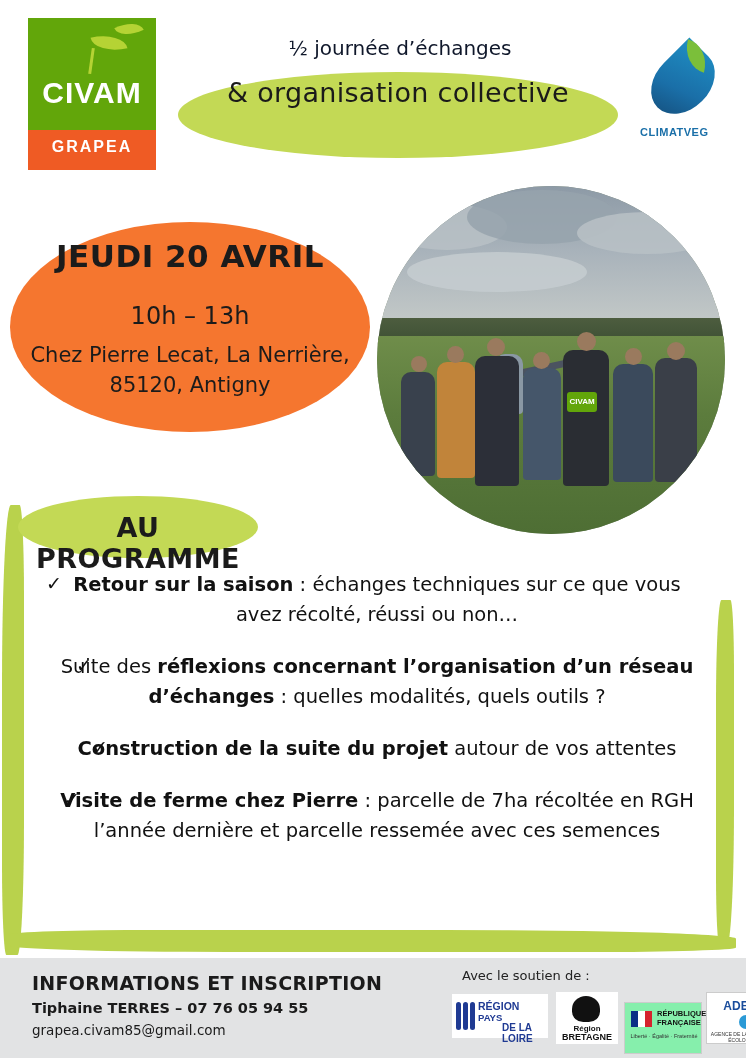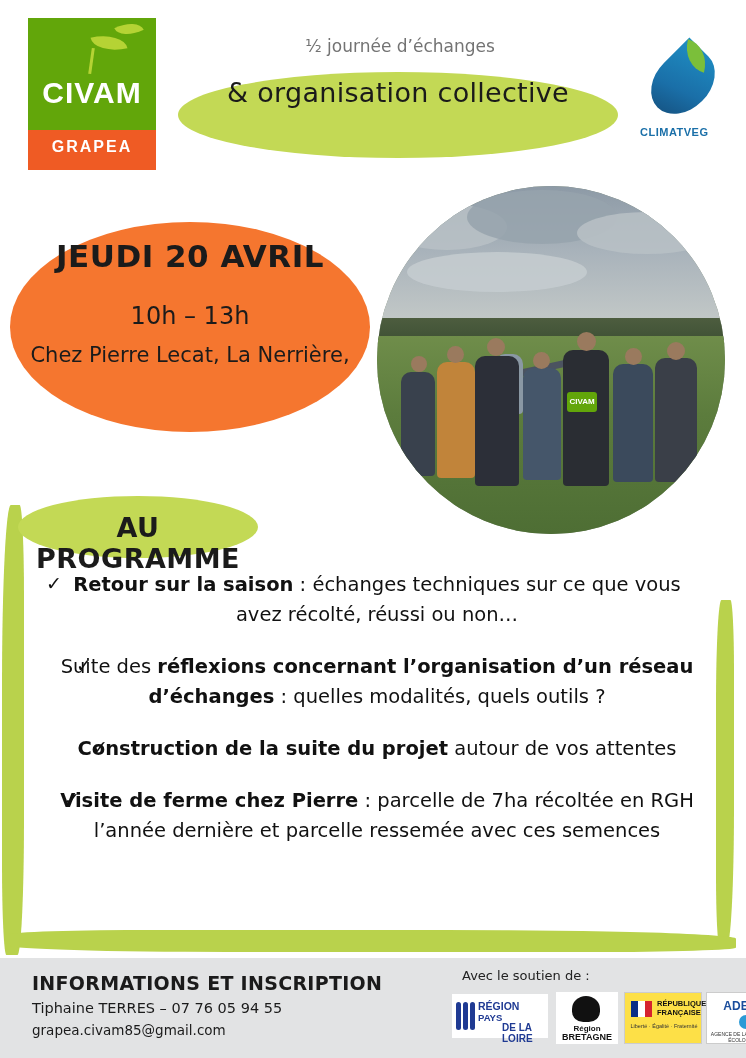--- a/index.html
+++ b/index.html
@@ -38,21 +38,21 @@
   }
   .logo-civam .leaf1{left:64px;top:16px;transform:rotate(-12deg);}
   .logo-civam .leaf2{left:88px;top:4px;width:26px;height:14px;transform:rotate(-25deg);}
   .logo-civam .stem{
     position:absolute;left:62px;top:30px;width:3px;height:26px;background:#b5d334;
     transform:rotate(8deg);
   }
 
   .subtitle{
     position:absolute;left:200px;top:36px;width:400px;text-align:center;
-    font-size:17px;color:#737373;font-family:"DejaVu Sans", sans-serif;
+    font-size:20px;color:#0f172a;font-family:"DejaVu Sans", sans-serif;
   }
   .title-blob{
     position:absolute;left:178px;top:72px;width:440px;height:86px;
     background:#c3d955;border-radius:50% / 50%;
   }
   .title-wrap{
     position:absolute;left:168px;top:74px;width:460px;text-align:center;
   }
   .title-line{
     font-family:"DejaVu Sans", sans-serif;
@@ -173,21 +173,21 @@
 
   
   .footer{
     position:absolute;left:0;top:958px;width:746px;height:100px;background:#e2e3e4;
   }
   .foot-title{
     position:absolute;left:32px;top:14px;font-size:19px;font-weight:bold;color:#1b1b1b;
     letter-spacing:0.3px;font-family:"DejaVu Sans", sans-serif;
   }
   .foot-contact{
-    position:absolute;left:32px;top:42px;font-size:14.5px;color:#1b1b1b;
+    position:absolute;left:32px;top:42px;font-size:14.5px;color:#1b1b1b;font-weight:bold;
   }
   .foot-mail{
     position:absolute;left:32px;top:64px;font-size:13.5px;color:#1b1b1b;
   }
   .soutien{
     position:absolute;left:462px;top:10px;font-size:13px;color:#222;
   }
   .logos-row{position:absolute;left:452px;top:32px;width:280px;height:58px;}
 
   .lg-region{position:absolute;left:0;top:4px;width:96px;height:44px;background:#fff;}
@@ -205,21 +205,21 @@
     color:#1f3a93;font-family:"Liberation Sans",sans-serif;padding-left:24px;}
 
   .lg-bretagne{position:absolute;left:104px;top:2px;width:62px;height:52px;background:#fff;}
   .lg-bretagne .ermine{position:absolute;left:16px;top:4px;width:28px;height:26px;
     background:#111;border-radius:50% 50% 40% 40%;}
   .lg-bretagne .b1{position:absolute;left:6px;top:32px;width:50px;text-align:center;
     font-size:8px;font-weight:bold;color:#111;font-family:"Liberation Sans",sans-serif;}
   .lg-bretagne .b2{position:absolute;left:6px;top:40px;width:50px;text-align:center;
     font-size:9px;font-weight:bold;color:#111;font-family:"Liberation Sans",sans-serif;}
 
-  .lg-rf{position:absolute;left:172px;top:2px;width:78px;height:52px;background:#fde047;
+  .lg-rf{position:absolute;left:172px;top:12px;width:78px;height:52px;background:#86efac;
     border:1px solid #ccc;box-sizing:border-box;}
   .lg-rf .flag{position:absolute;left:6px;top:8px;width:22px;height:16px;}
   .lg-rf .fb{position:absolute;top:0;width:7px;height:16px;}
   .lg-rf .fb1{left:0;background:#0a2e86;}
   .lg-rf .fb2{left:7px;background:#fff;}
   .lg-rf .fb3{left:14px;background:#d5232e;}
   .lg-rf .r1{position:absolute;left:32px;top:6px;font-size:7.5px;font-weight:bold;color:#111;
     font-family:"Liberation Sans",sans-serif;}
   .lg-rf .r2{position:absolute;left:32px;top:15px;font-size:7.5px;font-weight:bold;color:#111;
     font-family:"Liberation Sans",sans-serif;}
@@ -260,20 +260,21 @@
     <div class="drop"></div>
     <div class="dropleaf"></div>
     <div class="cv-text">CLIMATVEG</div>
   </div>
 
   <div class="date-blob"></div>
   <div class="date-content">
     <div class="date-big">JEUDI 20 AVRIL</div>
     <div class="date-hours">10h – 13h</div>
     <div class="date-place">Chez Pierre Lecat, La Nerrière,</div>
+    <div class="date-place" style="margin-top:0">85120, Antigny</div>
   </div>
 
   <div class="photo">
     <div class="sky"></div>
     <div class="cloud c1"></div>
     <div class="cloud c2"></div>
     <div class="cloud c3"></div>
     <div class="cloud c4"></div>
     <div class="treeline"></div>
     <div class="field"></div>

